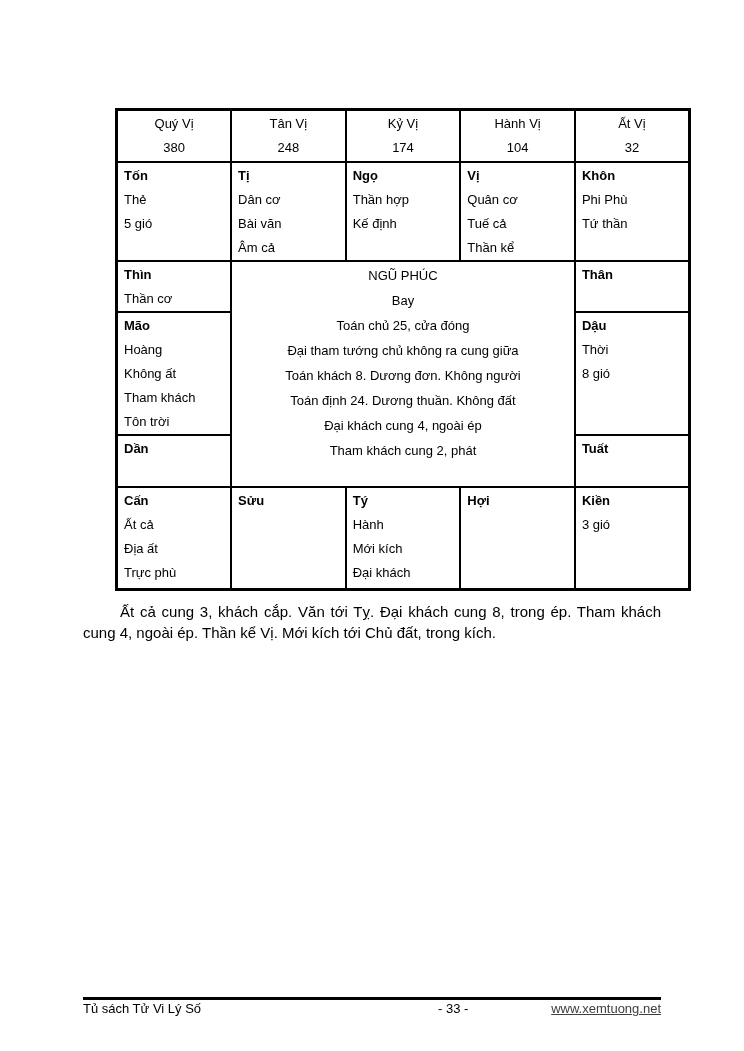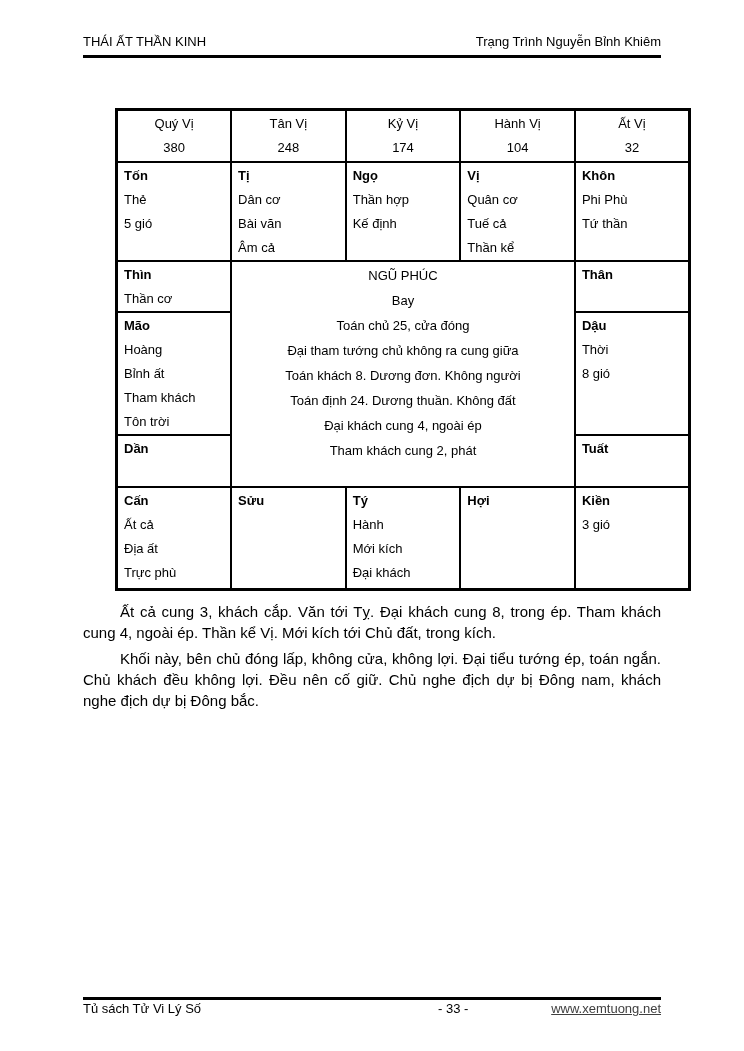--- a/index.html
+++ b/index.html
@@ -78,24 +78,20 @@
   .footer-left   { flex: 1; text-align: left; }
   .footer-center { flex: 1; text-align: right; }
   .footer-right  { flex: 1; text-align: right; }
   .footer-link   { text-decoration: underline; color: #404040; cursor: pointer; }
 </style>
 </head>
 <body>
 
 <div class="page">
 
-  <div class="page-header">
-    <span>THÁI ẤT THẦN KINH</span>
-    <span>Trạng Trình Nguyễn Bỉnh Khiêm</span>
-  </div>
 
   <table class="main-table">
     <colgroup>
       <col style="width:20%">
         <col style="width:20%">
         <col style="width:20%">
         <col style="width:20%">
         <col style="width:20%">
     </colgroup>
     <tbody>
@@ -169,21 +165,21 @@
         </td>
         <td>
           <div class="zodiac">Thân</div>
         </td>
       </tr>
 
       <tr class="r4">
         <td>
           <div class="zodiac">Mão</div>
           <div class="cell-line">Hoàng</div>
-          <div class="cell-line">Bỉnh ất</div>
+          <div class="cell-line">Không ất</div>
           <div class="cell-line">Tham khách</div>
           <div class="cell-line">Tôn trời</div>
         </td>
         <td>
           <div class="zodiac">Dậu</div>
           <div class="cell-line">Thời</div>
           <div class="cell-line">8 gió</div>
         </td>
       </tr>
 
@@ -218,21 +214,20 @@
         <td>
           <div class="zodiac">Kiền</div>
           <div class="cell-line">3 gió</div>
         </td>
       </tr>
     </tbody>
   </table>
 
   <div class="body-text">
     <p>Ất cả cung 3, khách cắp. Văn tới Tỵ. Đại khách cung 8, trong ép. Tham khách cung 4, ngoài ép. Thần kể Vị. Mới kích tới Chủ đất, trong kích.</p>
-    <p>Khối này, bên chủ đóng lấp, không cửa, không lợi. Đại tiểu tướng ép, toán ngắn. Chủ khách đều không lợi. Đều nên cố giữ. Chủ nghe địch dự bị Đông nam, khách nghe địch dự bị Đông bắc.</p>
   </div>
 
   <div class="page-footer">
     <span class="footer-left">Tủ sách Tử Vi Lý Số</span>
     <span class="footer-center">- 33 -</span>
     <span class="footer-right"><a class="footer-link">www.xemtuong.net</a></span>
   </div>
 
 </div>
 

